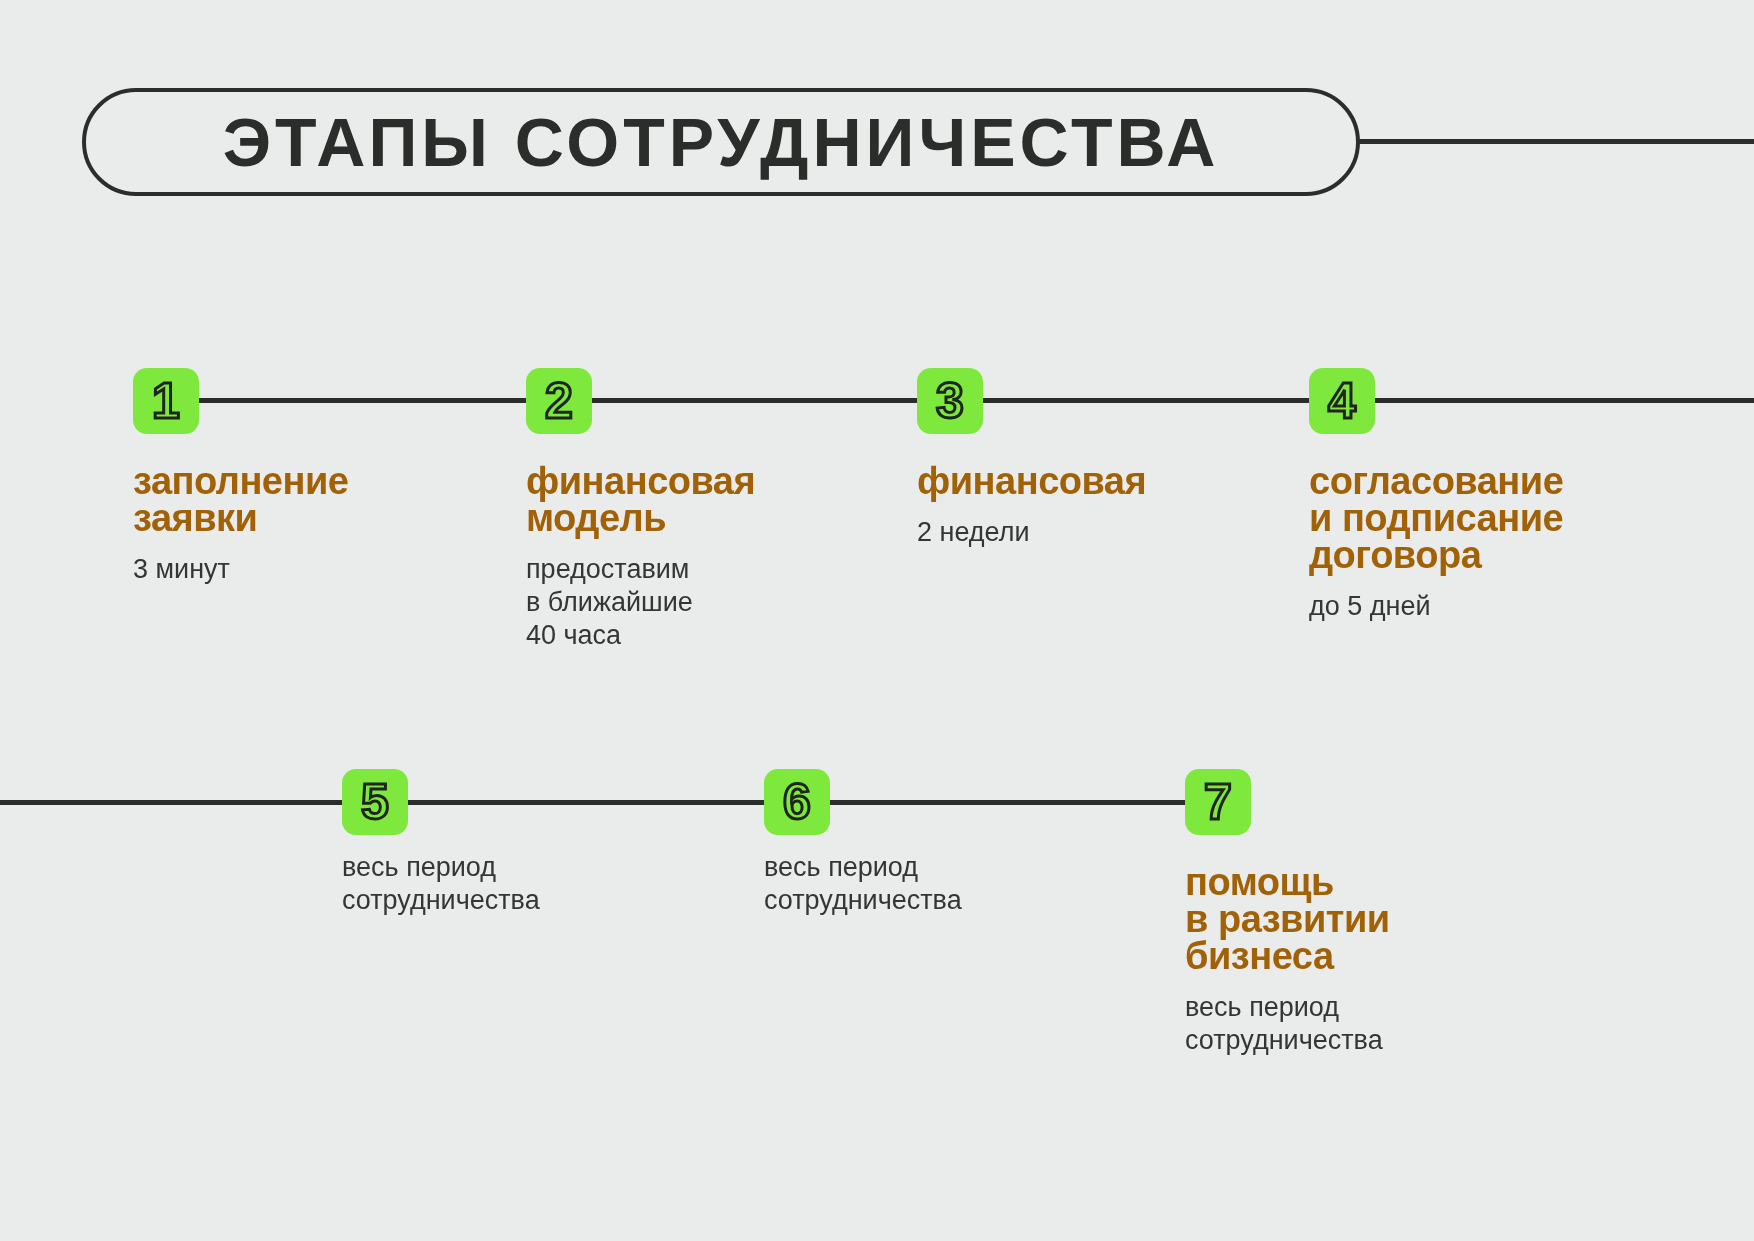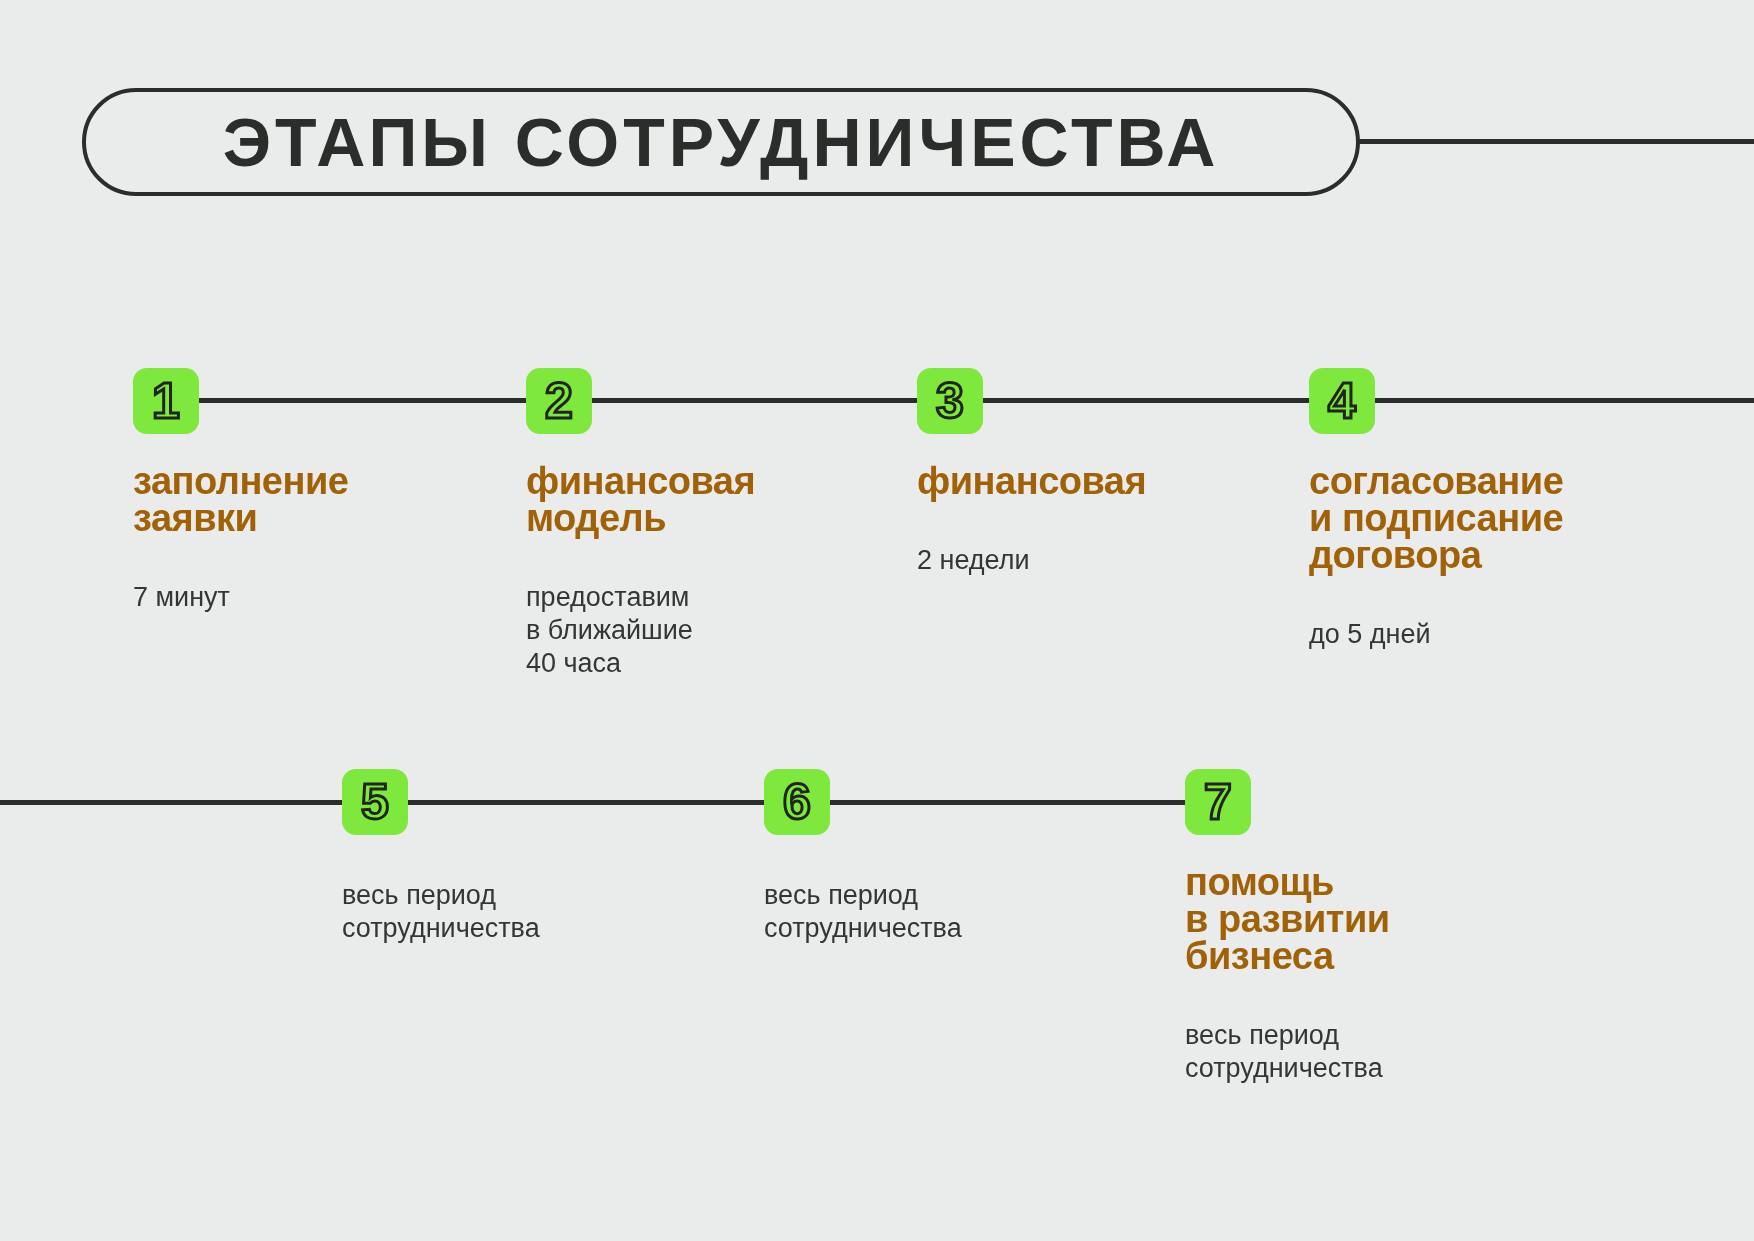--- a/index.html
+++ b/index.html
@@ -87,21 +87,21 @@
   .step-title {
     margin: 29px 0 0 0;
     font-size: 38px;
     line-height: 37px;
     font-weight: bold;
     letter-spacing: -0.5px;
     color: #a16207;
     white-space: pre-line;
   }
   .step-note {
-    margin: 44px 0 0 0;
+    margin: 16px 0 0 0;
     font-size: 27px;
     line-height: 33px;
     font-weight: normal;
     color: #343634;
     white-space: pre-line;
   }
 </style>
 </head>
 <body>
 
@@ -114,21 +114,21 @@
 
   <div class="tline row1"></div>
   <div class="tline row2"></div>
 
   <div class="step step-1">
     <div class="badge">
       <span class="num">1</span>
     </div>
     <h2 class="step-title">заполнение
 заявки</h2>
-    <p class="step-note">7 минут</p>
+    <p class="step-note">3 минут</p>
   </div>
 
   <div class="step step-2">
     <div class="badge">
       <span class="num">2</span>
     </div>
     <h2 class="step-title">финансовая
 модель</h2>
     <p class="step-note">предоставим
 в ближайшие

